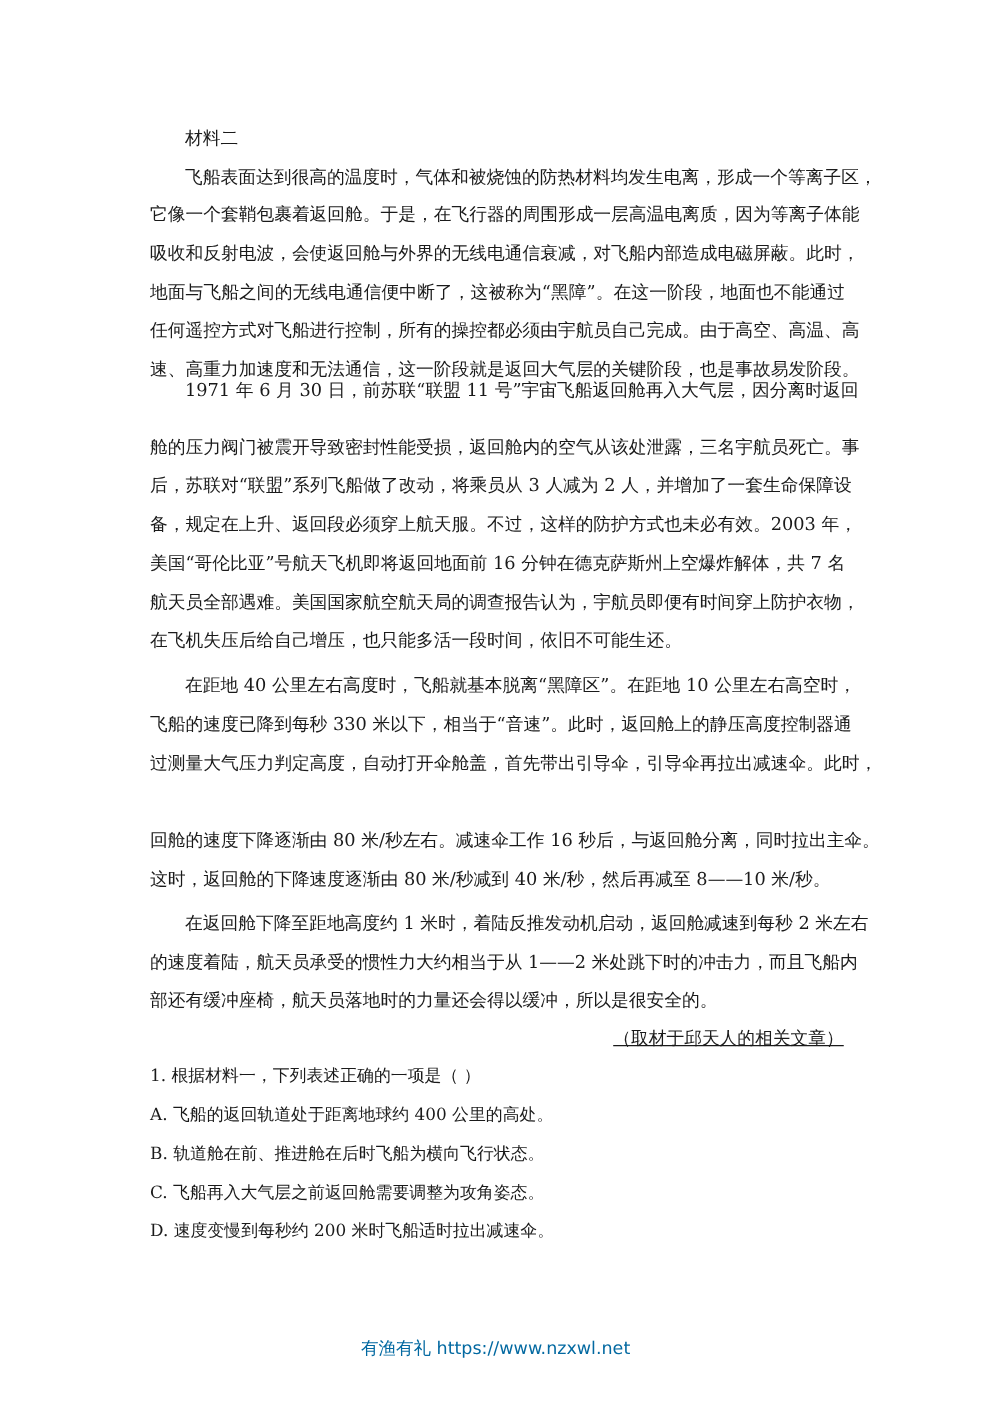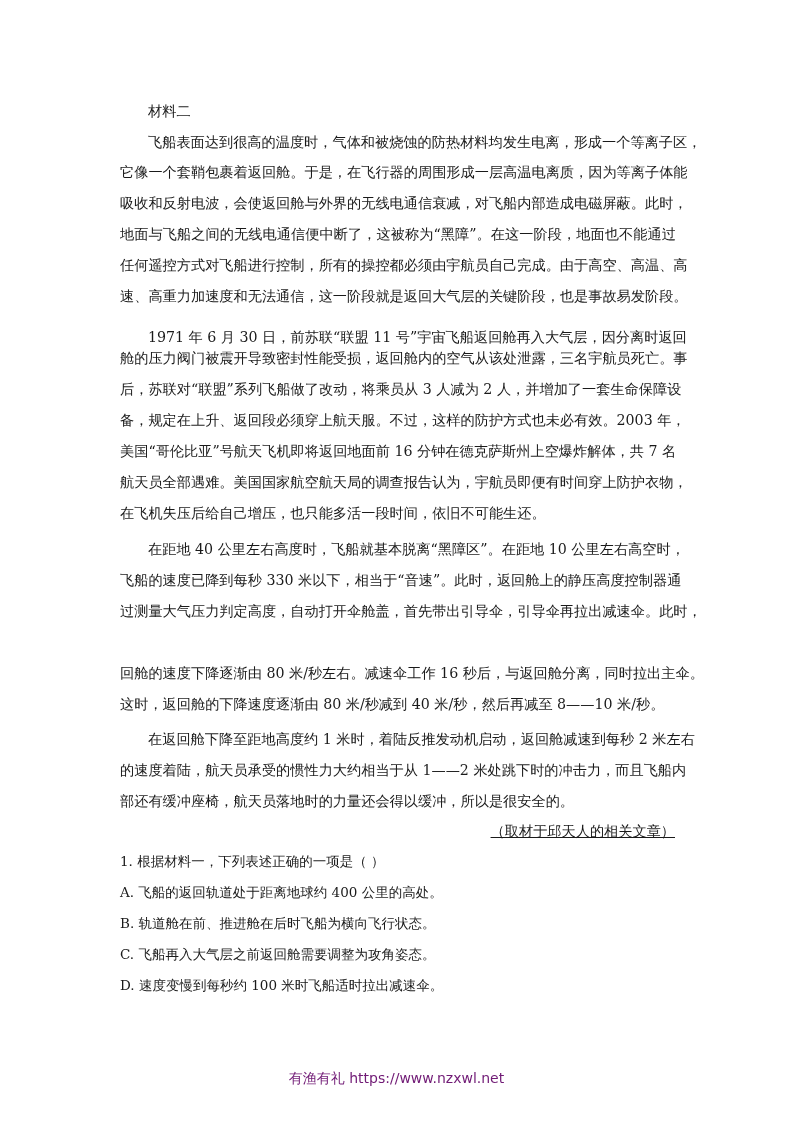--- a/index.html
+++ b/index.html
@@ -7,36 +7,36 @@
          font-family: "DejaVu Serif", "Liberation Serif", serif; color: #1a1a1a; }
   .page { position: absolute; left: 0; top: 0; width: 793px; height: 1122px; border-radius: 24px; }
   .line { position: absolute; left: 120px; width: 556px; height: 20px; font-size: 14.2px;
           line-height: 20px; white-space: nowrap; text-align: justify; text-align-last: justify; }
   .line.indent { left: 148px; width: 528px; }
   .line.last { text-align-last: left; }
   .line.title { text-align-last: left; }
   .line.right { left: auto; right: 118px; width: auto; text-align: right; text-align-last: right; text-decoration: underline; }
   .q { position: absolute; left: 120px; font-size: 13.5px; line-height: 20px; white-space: nowrap; }
   .footer { position: absolute; left: 0; width: 793px; top: 1070px; text-align: center;
-            font-family: "DejaVu Sans", "Liberation Sans", sans-serif; font-size: 14px; color: #701a75; }
+            font-family: "DejaVu Sans", "Liberation Sans", sans-serif; font-size: 14px; color: #0369a1; }
 </style>
 </head>
 <body>
 
 <div class="page">
   <div class="line indent title" style="top:101px">材料二</div>
 
   <div class="line indent" style="top:132px">飞船表面达到很高的温度时，气体和被烧蚀的防热材料均发生电离，形成一个等离子区，</div>
   <div class="line" style="top:162px">它像一个套鞘包裹着返回舱。于是，在飞行器的周围形成一层高温电离质，因为等离子体能</div>
   <div class="line" style="top:193px">吸收和反射电波，会使返回舱与外界的无线电通信衰减，对飞船内部造成电磁屏蔽。此时，</div>
   <div class="line" style="top:255px">任何遥控方式对飞船进行控制，所有的操控都必须由宇航员自己完成。由于高空、高温、高</div>
   <div class="line" style="top:224px">地面与飞船之间的无线电通信便中断了，这被称为“黑障”。在这一阶段，地面也不能通过</div>
   <div class="line" style="top:286px">速、高重力加速度和无法通信，这一阶段就是返回大气层的关键阶段，也是事故易发阶段。</div>
 
-  <div class="line indent" style="top:327px">1971 年 6 月 30 日，前苏联“联盟 11 号”宇宙飞船返回舱再入大气层，因分离时返回</div>
+  <div class="line indent" style="top:303px">1971 年 6 月 30 日，前苏联“联盟 11 号”宇宙飞船返回舱再入大气层，因分离时返回</div>
   <div class="line" style="top:348px">舱的压力阀门被震开导致密封性能受损，返回舱内的空气从该处泄露，三名宇航员死亡。事</div>
   <div class="line" style="top:379px">后，苏联对“联盟”系列飞船做了改动，将乘员从 3 人减为 2 人，并增加了一套生命保障设</div>
   <div class="line" style="top:410px">备，规定在上升、返回段必须穿上航天服。不过，这样的防护方式也未必有效。2003 年，</div>
   <div class="line" style="top:441px">美国“哥伦比亚”号航天飞机即将返回地面前 16 分钟在德克萨斯州上空爆炸解体，共 7 名</div>
   <div class="line" style="top:472px">航天员全部遇难。美国国家航空航天局的调查报告认为，宇航员即便有时间穿上防护衣物，</div>
   <div class="line last" style="top:503px">在飞机失压后给自己增压，也只能多活一段时间，依旧不可能生还。</div>
 
   <div class="line indent" style="top:539px">在距地 40 公里左右高度时，飞船就基本脱离“黑障区”。在距地 10 公里左右高空时，</div>
   <div class="line" style="top:570px">飞船的速度已降到每秒 330 米以下，相当于“音速”。此时，返回舱上的静压高度控制器通</div>
   <div class="line" style="top:601px">过测量大气压力判定高度，自动打开伞舱盖，首先带出引导伞，引导伞再拉出减速伞。此时，</div>
@@ -46,16 +46,16 @@
   <div class="line indent" style="top:729px">在返回舱下降至距地高度约 1 米时，着陆反推发动机启动，返回舱减速到每秒 2 米左右</div>
   <div class="line" style="top:760px">的速度着陆，航天员承受的惯性力大约相当于从 1——2 米处跳下时的冲击力，而且飞船内</div>
   <div class="line last" style="top:791px">部还有缓冲座椅，航天员落地时的力量还会得以缓冲，所以是很安全的。</div>
 
   <div class="line right" style="top:821px">（取材于邱天人的相关文章）</div>
 
   <div class="q" style="top:851px">1.  根据材料一，下列表述正确的一项是（      ）</div>
   <div class="q" style="top:882px">A.  飞船的返回轨道处于距离地球约 400 公里的高处。</div>
   <div class="q" style="top:913px">B.  轨道舱在前、推进舱在后时飞船为横向飞行状态。</div>
   <div class="q" style="top:944px">C.  飞船再入大气层之前返回舱需要调整为攻角姿态。</div>
-  <div class="q" style="top:975px">D.  速度变慢到每秒约 100 米时飞船适时拉出减速伞。</div>
+  <div class="q" style="top:975px">D.  速度变慢到每秒约 200 米时飞船适时拉出减速伞。</div>
 
   <div class="footer">有渔有礼 https://www.nzxwl.net</div>
 </div>
 
 </body></html>

